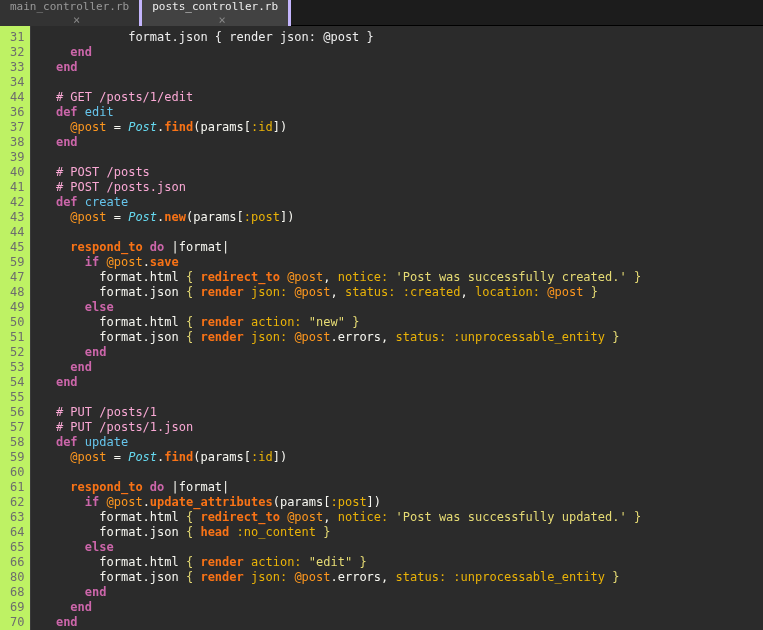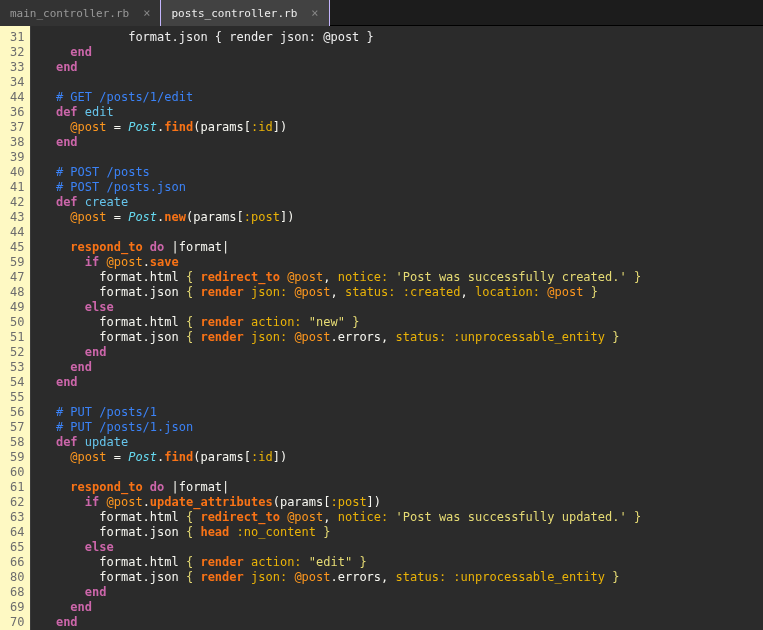--- a/index.html
+++ b/index.html
@@ -19,59 +19,60 @@
   border-bottom: 1px solid #000;
 }
 .tab {
   display: flex;
   align-items: center;
   padding: 0 10px;
   height: 26px;
   font-size: 11px;
   color: #999;
   background: #333;
-  border-right: 1px solid #c4b5fd;
+  border-right: 3px solid #c4b5fd;
   cursor: pointer;
+  flex-direction: column;
 }
 .tab.active {
   background: #424242;
   color: #eee;
   text-align: right;
 }
 .tab .close {
   margin-left: 14px;
   font-size: 12px;
   color: #888;
 }
 .editor {
   display: flex;
   height: calc(100% - 26px);
 }
 .gutter {
-  background: #fef9c3;
+  background: #bef264;
   border-right: 1px solid #3a3a3a;
   text-align: right;
   color: #6d6d6d;
   padding: 4px 6px 4px 10px;
   line-height: 15px;
   user-select: none;
 }
 .code {
   padding: 4px 0 4px 10px;
   line-height: 15px;
   white-space: pre;
 }
 .kw { color: #cc66aa; font-weight: bold; }
 .def { color: #66c5ec; }
 .fn { color: #f97316; font-weight: bold; }
 .var { color: #fd971f; }
 .cls { color: #66d9ef; font-style: italic; }
 .str { color: #e6db74; }
 .sym { color: #eab308; }
-.cmt { color: #3b82f6; margin-top: 28px; }
+.cmt { color: #f9a8d4; margin-top: 28px; }
 .op { color: #f8f8f2; }
 .brace { color: #e6db74; }
 </style>
 </head>
 <body>
 
 <div class="tabs">
   <div class="tab">
     <span>main_controller.rb</span>
     <span class="close">×</span>

